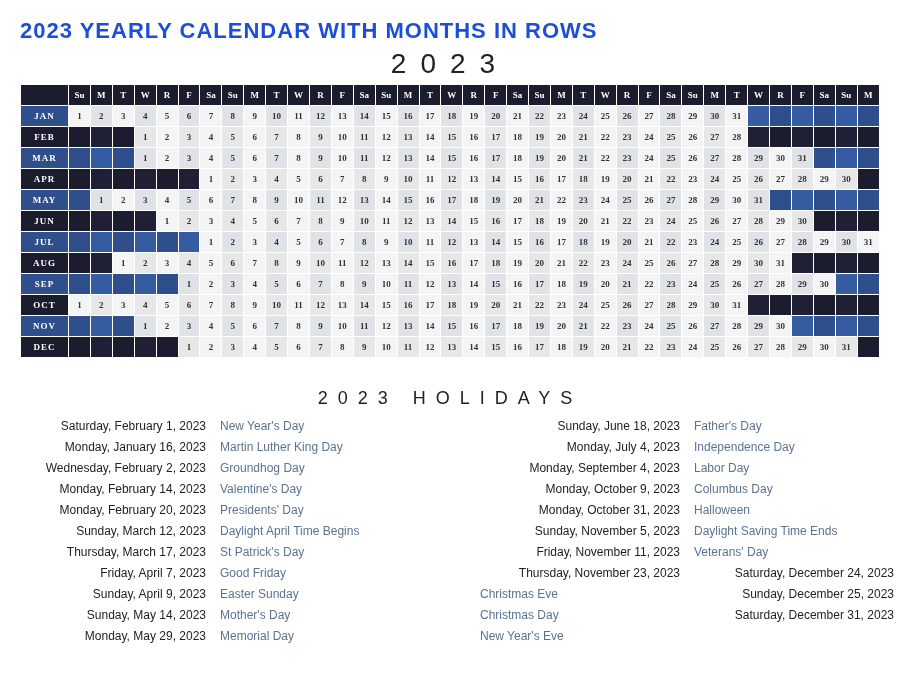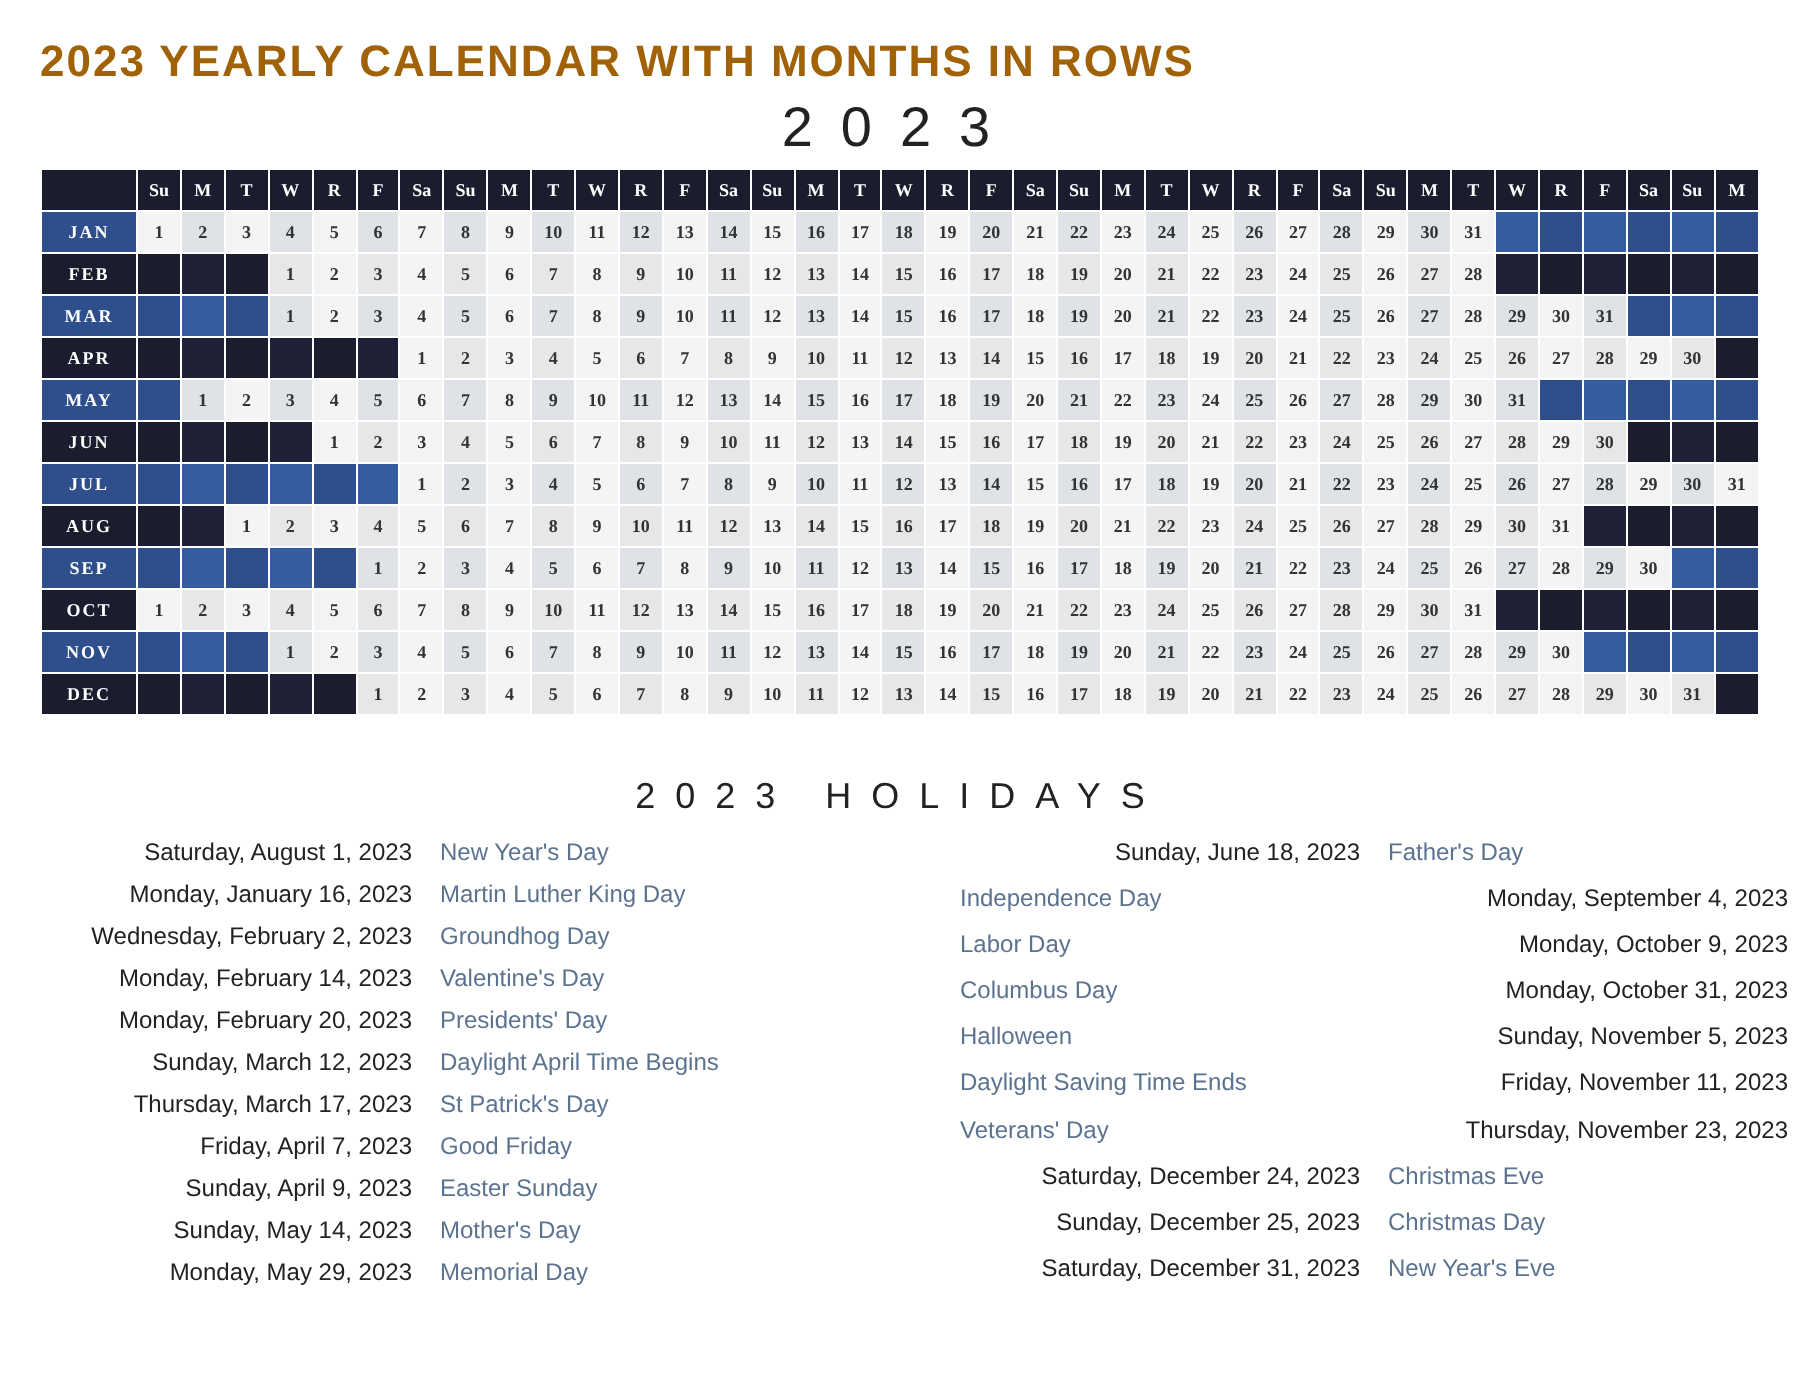--- a/index.html
+++ b/index.html
@@ -8,21 +8,21 @@
     font-family: "Century Gothic", "Futura", "Segoe UI", Arial, sans-serif;
     color: #222;
     background: #fff;
     width: 900px;
     box-sizing: border-box;
   }
   h1.page-title {
     font-size: 22px;
     font-weight: 700;
     letter-spacing: 1px;
-    color: #a16207;
+    color: #1d4ed8;
     margin: 0 0 4px 0;
   }
   .year-title {
     text-align: center;
     font-size: 28px;
     letter-spacing: 14px;
     font-weight: 400;
     margin: 0 0 4px 0;
   }
   table.cal {
@@ -647,21 +647,21 @@
         <td class="day alt">31</td>
         <td class="empty"></td>
       </tr>
     </tbody>
 </table>
 
 <h2 class="holidays-title">2023 HOLIDAYS</h2>
 
 <div class="holidays">
   <div class="hol-col" id="hol-left">
-      <div class="hol-date">Saturday, August 1, 2023</div>
+      <div class="hol-date">Saturday, February 1, 2023</div>
       <div class="hol-name">New Year's Day</div>
       <div class="hol-date">Monday, January 16, 2023</div>
       <div class="hol-name">Martin Luther King Day</div>
       <div class="hol-date">Wednesday, February 2, 2023</div>
       <div class="hol-name">Groundhog Day</div>
       <div class="hol-date">Monday, February 14, 2023</div>
       <div class="hol-name">Valentine's Day</div>
       <div class="hol-date">Monday, February 20, 2023</div>
       <div class="hol-name">Presidents' Day</div>
       <div class="hol-date">Sunday, March 12, 2023</div>
@@ -673,20 +673,21 @@
       <div class="hol-date">Sunday, April 9, 2023</div>
       <div class="hol-name">Easter Sunday</div>
       <div class="hol-date">Sunday, May 14, 2023</div>
       <div class="hol-name">Mother's Day</div>
       <div class="hol-date">Monday, May 29, 2023</div>
       <div class="hol-name">Memorial Day</div>
     </div>
   <div class="hol-col" id="hol-right">
       <div class="hol-date">Sunday, June 18, 2023</div>
       <div class="hol-name">Father's Day</div>
+      <div class="hol-date">Monday, July 4, 2023</div>
       <div class="hol-name">Independence Day</div>
       <div class="hol-date">Monday, September 4, 2023</div>
       <div class="hol-name">Labor Day</div>
       <div class="hol-date">Monday, October 9, 2023</div>
       <div class="hol-name">Columbus Day</div>
       <div class="hol-date">Monday, October 31, 2023</div>
       <div class="hol-name">Halloween</div>
       <div class="hol-date">Sunday, November 5, 2023</div>
       <div class="hol-name">Daylight Saving Time Ends</div>
       <div class="hol-date">Friday, November 11, 2023</div>

